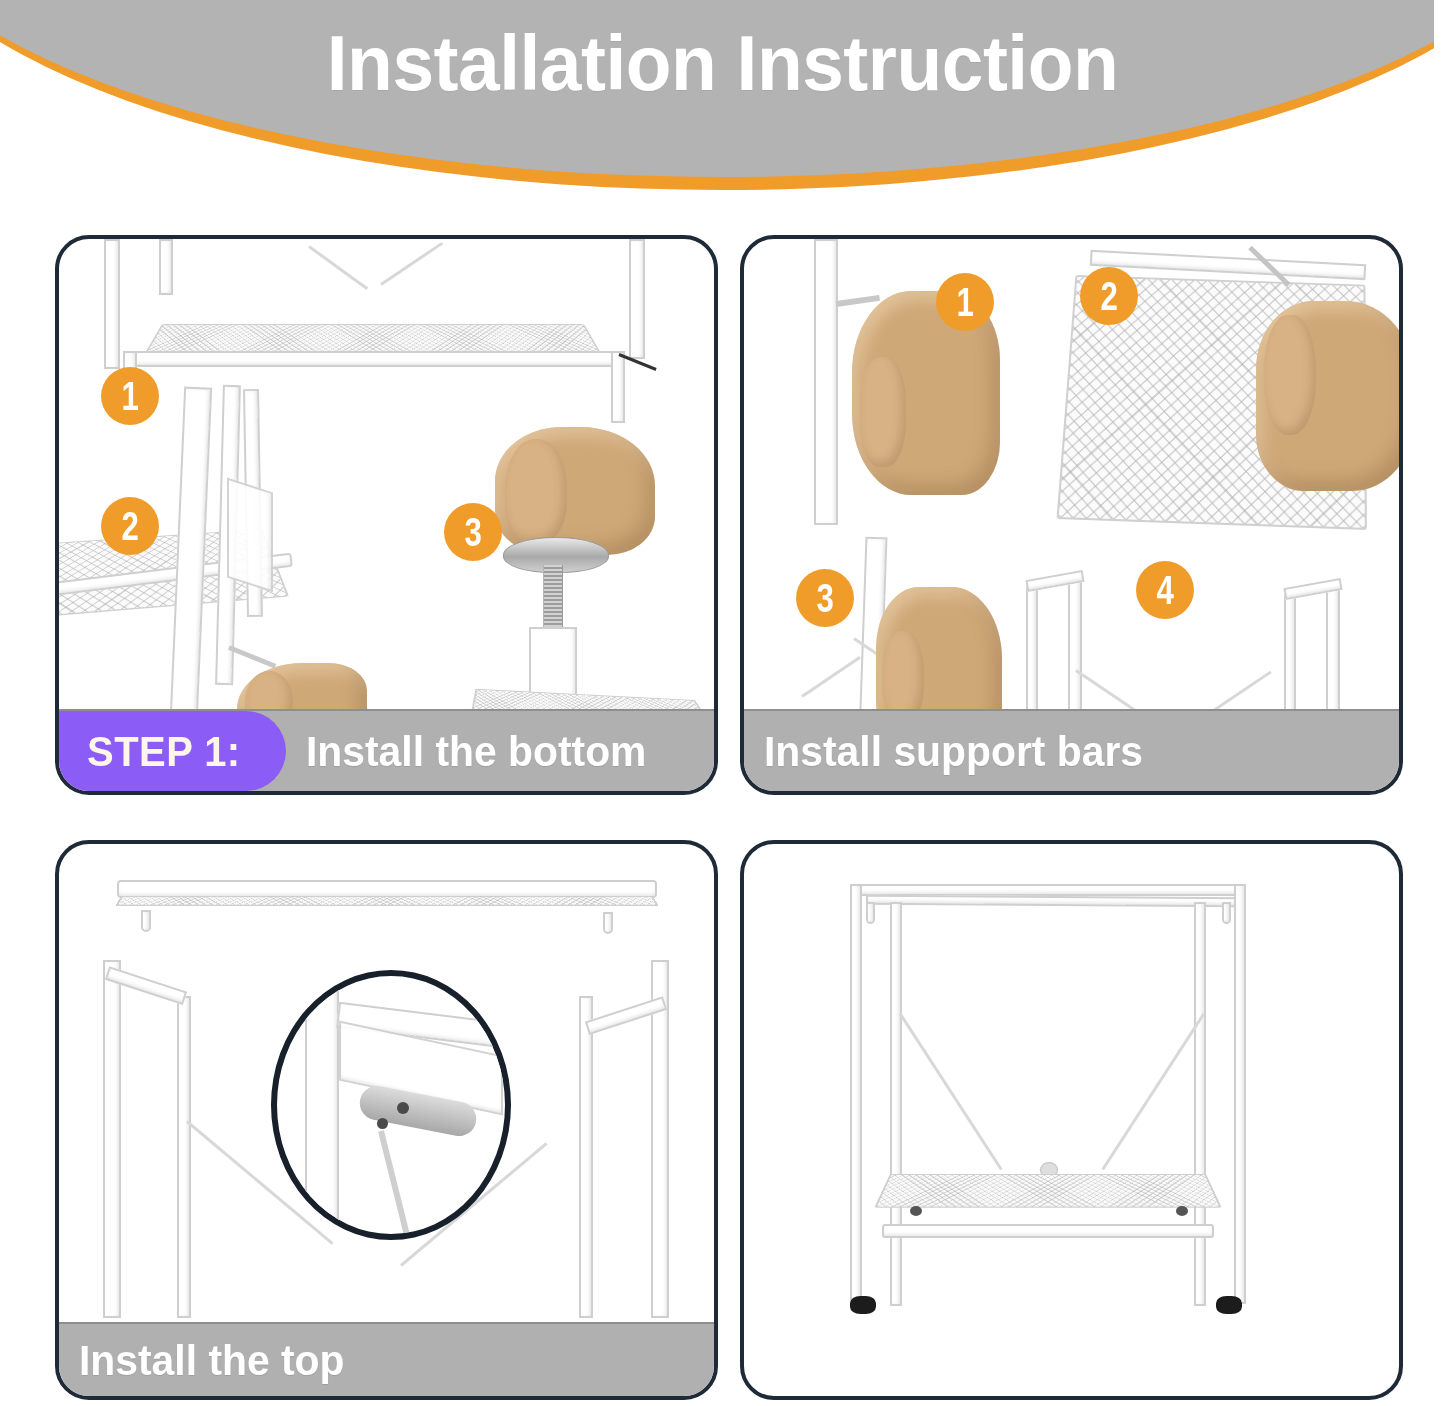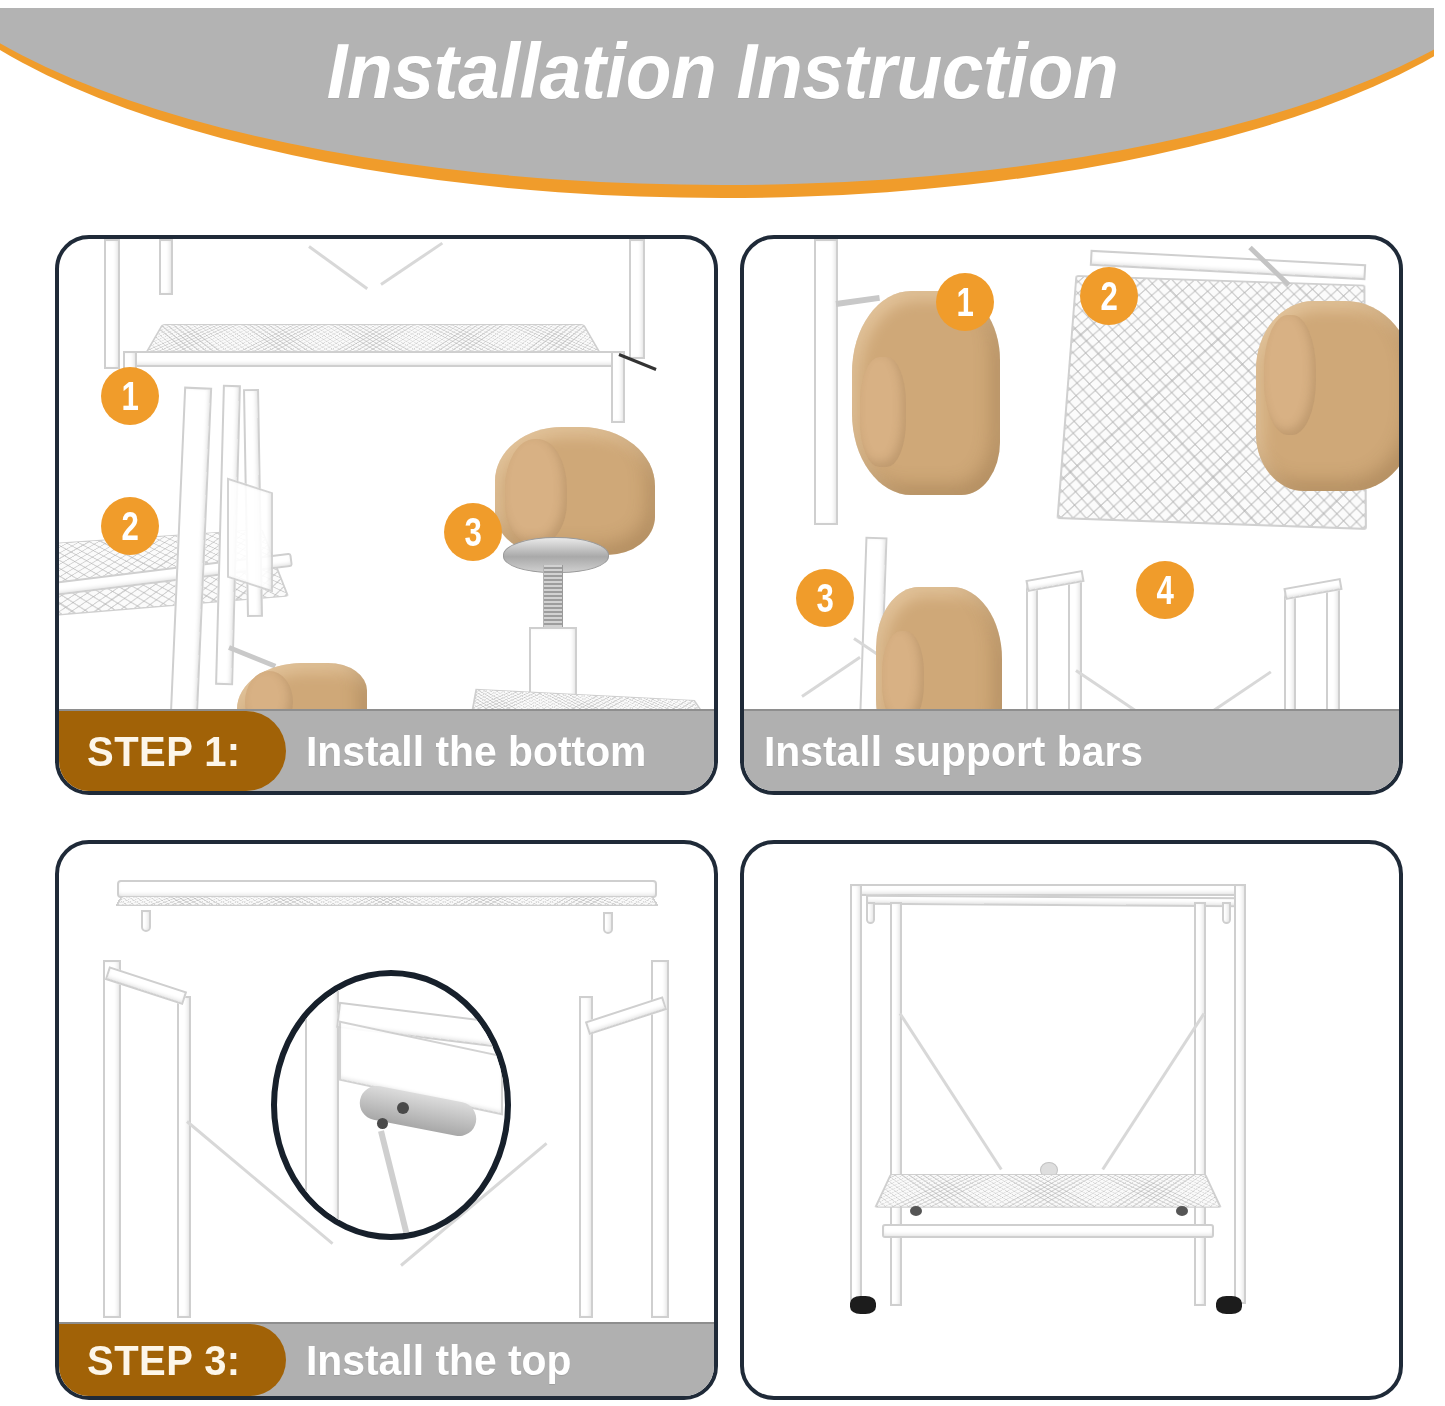--- a/index.html
+++ b/index.html
@@ -1,21 +1,21 @@
 <!DOCTYPE html>
 <html><head>
 <meta charset="utf-8">
 <style>
   html,body{margin:0;padding:0;background:#ffffff;}
   body{width:1445px;height:1406px;font-family:"Liberation Sans",sans-serif;overflow:hidden;}
 
   .page{position:relative;width:1445px;height:1406px;background:#fff;}
 
   
-  .header{position:absolute;left:0;top:8px;width:1434px;height:200px;overflow:hidden;font-style:italic;}
+  .header{position:absolute;left:0;top:0;width:1434px;height:200px;overflow:hidden;}
   .header-arc{position:absolute;left:-120px;top:-420px;width:1685px;height:610px;
               background:#b3b3b3;border-radius:50%/50%;
               border-bottom:13px solid #f09c2b;box-sizing:border-box;}
   .header-title{position:absolute;left:0;top:24px;width:1445px;text-align:center;
                 color:#ffffff;font-size:78px;font-weight:bold;letter-spacing:-0.5px;
                 font-family:"Liberation Sans",sans-serif;
                 transform:scaleX(0.96);transform-origin:50% 50%;
                 text-shadow:0 1px 0 rgba(0,0,0,0.06);line-height:1;}
 
   
@@ -28,21 +28,21 @@
   .p3{left:55px;top:610px;}
   .p4{left:740px;top:610px;}
 
   .art{position:absolute;left:0;top:0;right:0;bottom:80px;overflow:hidden;}
   .p3 .art,.p4 .art{bottom:72px;}
 
   
   .caption{position:absolute;left:0;right:0;bottom:0;height:80px;background:#b0b0b0;
            border-top:2px solid #8e8e8e;display:flex;align-items:center;}
   .p3 .caption,.p4 .caption{height:72px;}
-  .pill{height:100%;background:#a16207;border-top-right-radius:46px;
+  .pill{height:100%;background:#8b5cf6;border-top-right-radius:46px;
         border-bottom-right-radius:46px;display:flex;align-items:center;
         padding:0 34px 0 28px;box-sizing:border-box;}
   .pill-text{color:#fdf6e9;font-size:43px;font-weight:bold;letter-spacing:0.5px;
              transform:scaleX(0.93);transform-origin:left center;white-space:nowrap;}
   .cap-text{color:#ffffff;font-size:43px;font-weight:bold;margin-left:20px;
             transform:scaleX(0.95);transform-origin:left center;white-space:nowrap;
             text-shadow:0 1px 1px rgba(0,0,0,0.10);}
 
   
   .badge{position:absolute;width:58px;height:58px;border-radius:50%;background:#f09c2b;
@@ -229,23 +229,20 @@
                transform:rotate(11deg);"></div>
           <div style="position:absolute;left:120px;top:126px;width:12px;height:12px;border-radius:50%;
                background:#4a4a4a;"></div>
           <div style="position:absolute;left:100px;top:142px;width:11px;height:11px;border-radius:50%;
                background:#4a4a4a;"></div>
           <div class="wire" style="left:104px;top:152px;width:112px;transform:rotate(76deg);background:#cfcfcf;height:6px;"></div>
         </div>
 
       </div>
       <div class="caption">
-        <div class="pill">
-          <div class="pill-text">STEP 3:</div>
-        </div>
         <div class="cap-text">Install the top</div>
       </div>
     </div>
 
     <div class="panel p4">
       <div class="art">
 
         <div class="barh" style="left:106px;top:40px;width:396px;height:12px;"></div>
         <div class="barh" style="left:122px;top:52px;width:376px;height:10px;transform:rotate(0.4deg);"></div>
 

